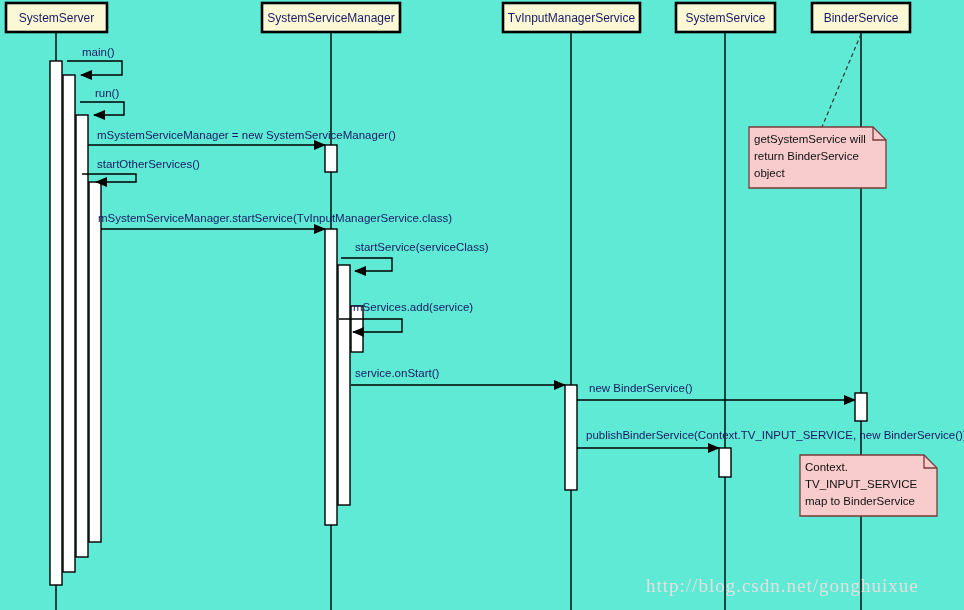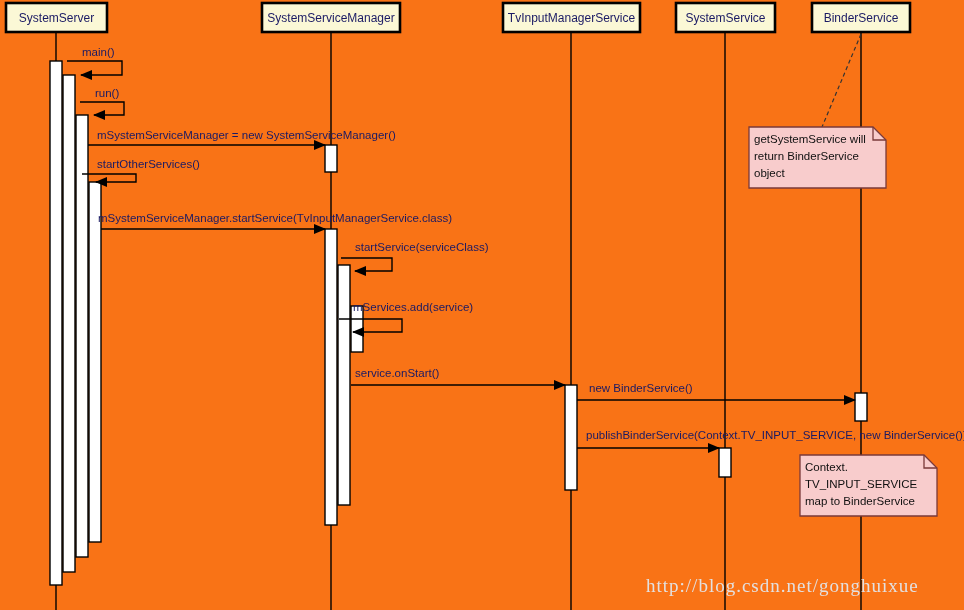--- a/index.html
+++ b/index.html
@@ -7,21 +7,21 @@
     padding: 0;
     background: #ffffff;
   }
   body {
     font-family: "Liberation Sans", sans-serif;
   }
   #diagram-root {
     position: relative;
     width: 964px;
     height: 610px;
-    background: #f97316;
+    background: #5eead4;
     overflow: hidden;
   }
   #diagram-svg {
     position: absolute;
     left: 0;
     top: 0;
   }
   .lifeline-label {
     font-family: "Liberation Sans", sans-serif;
     font-size: 12px;

